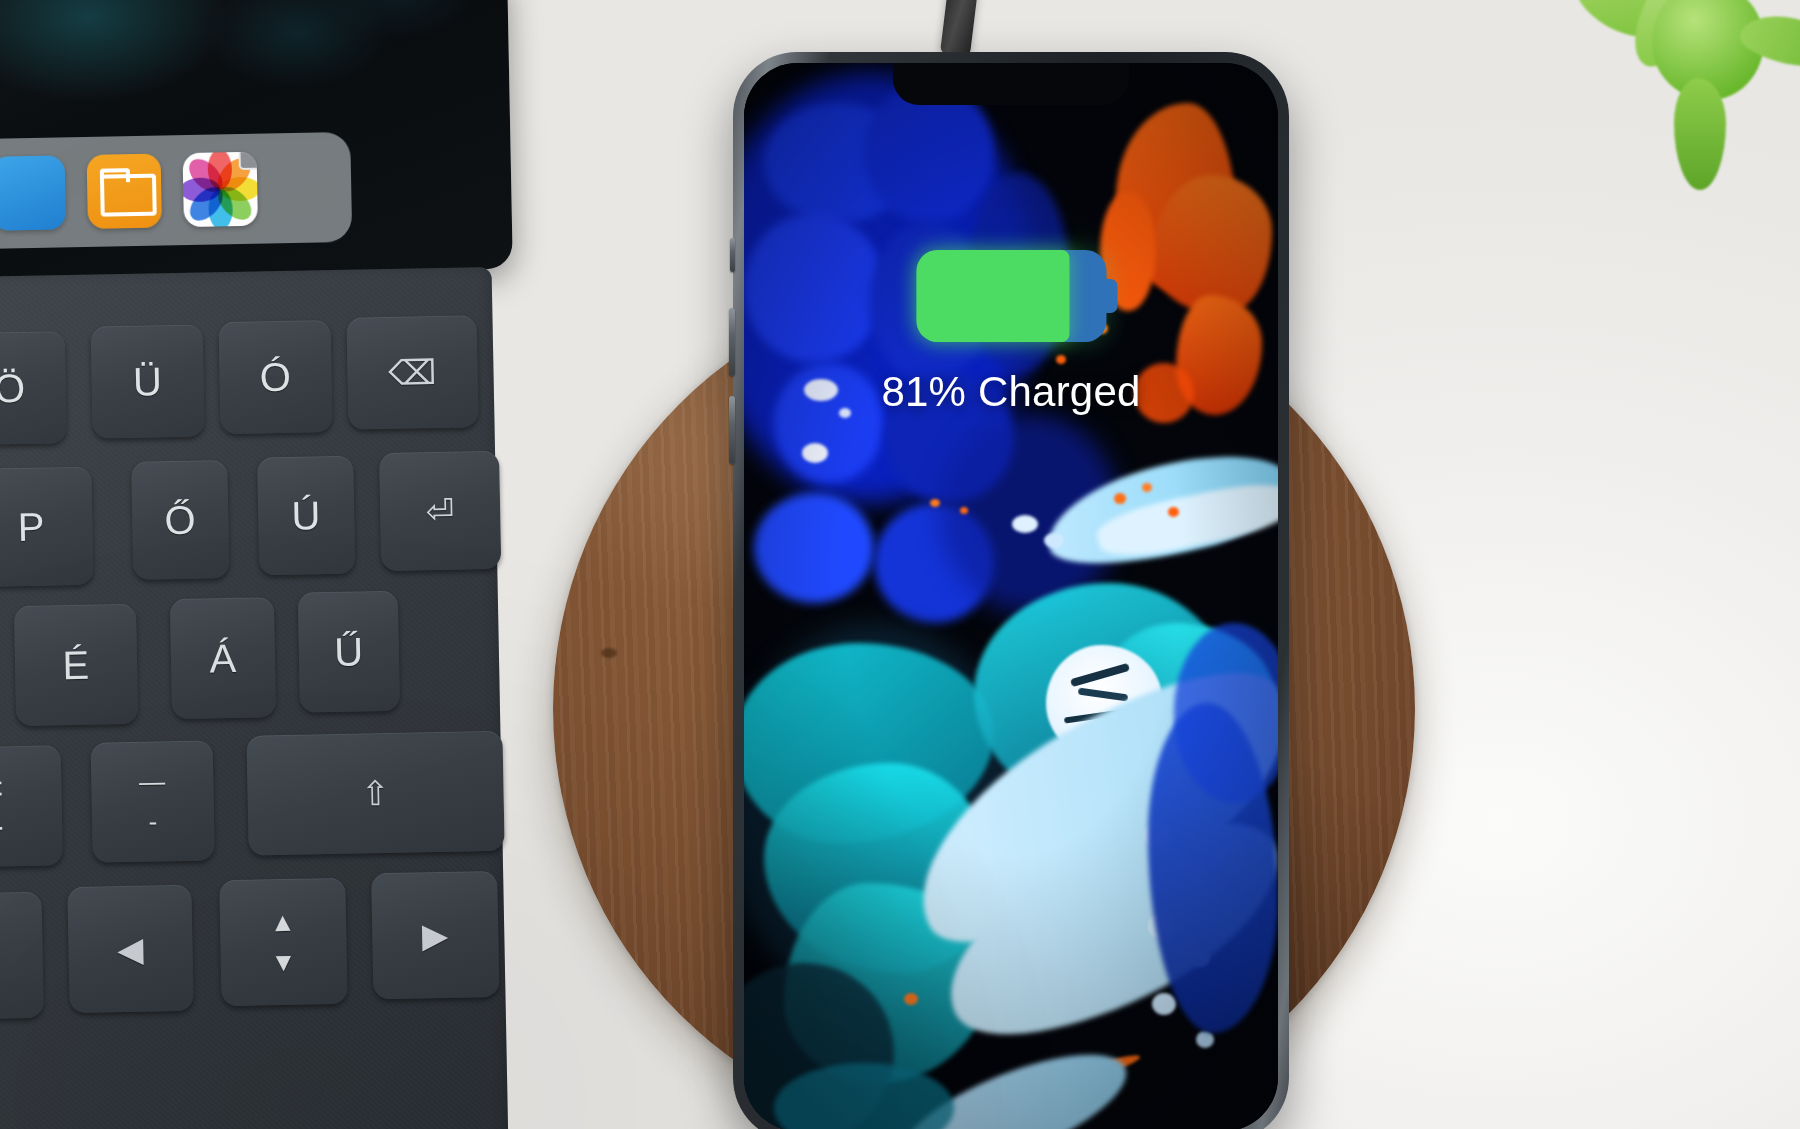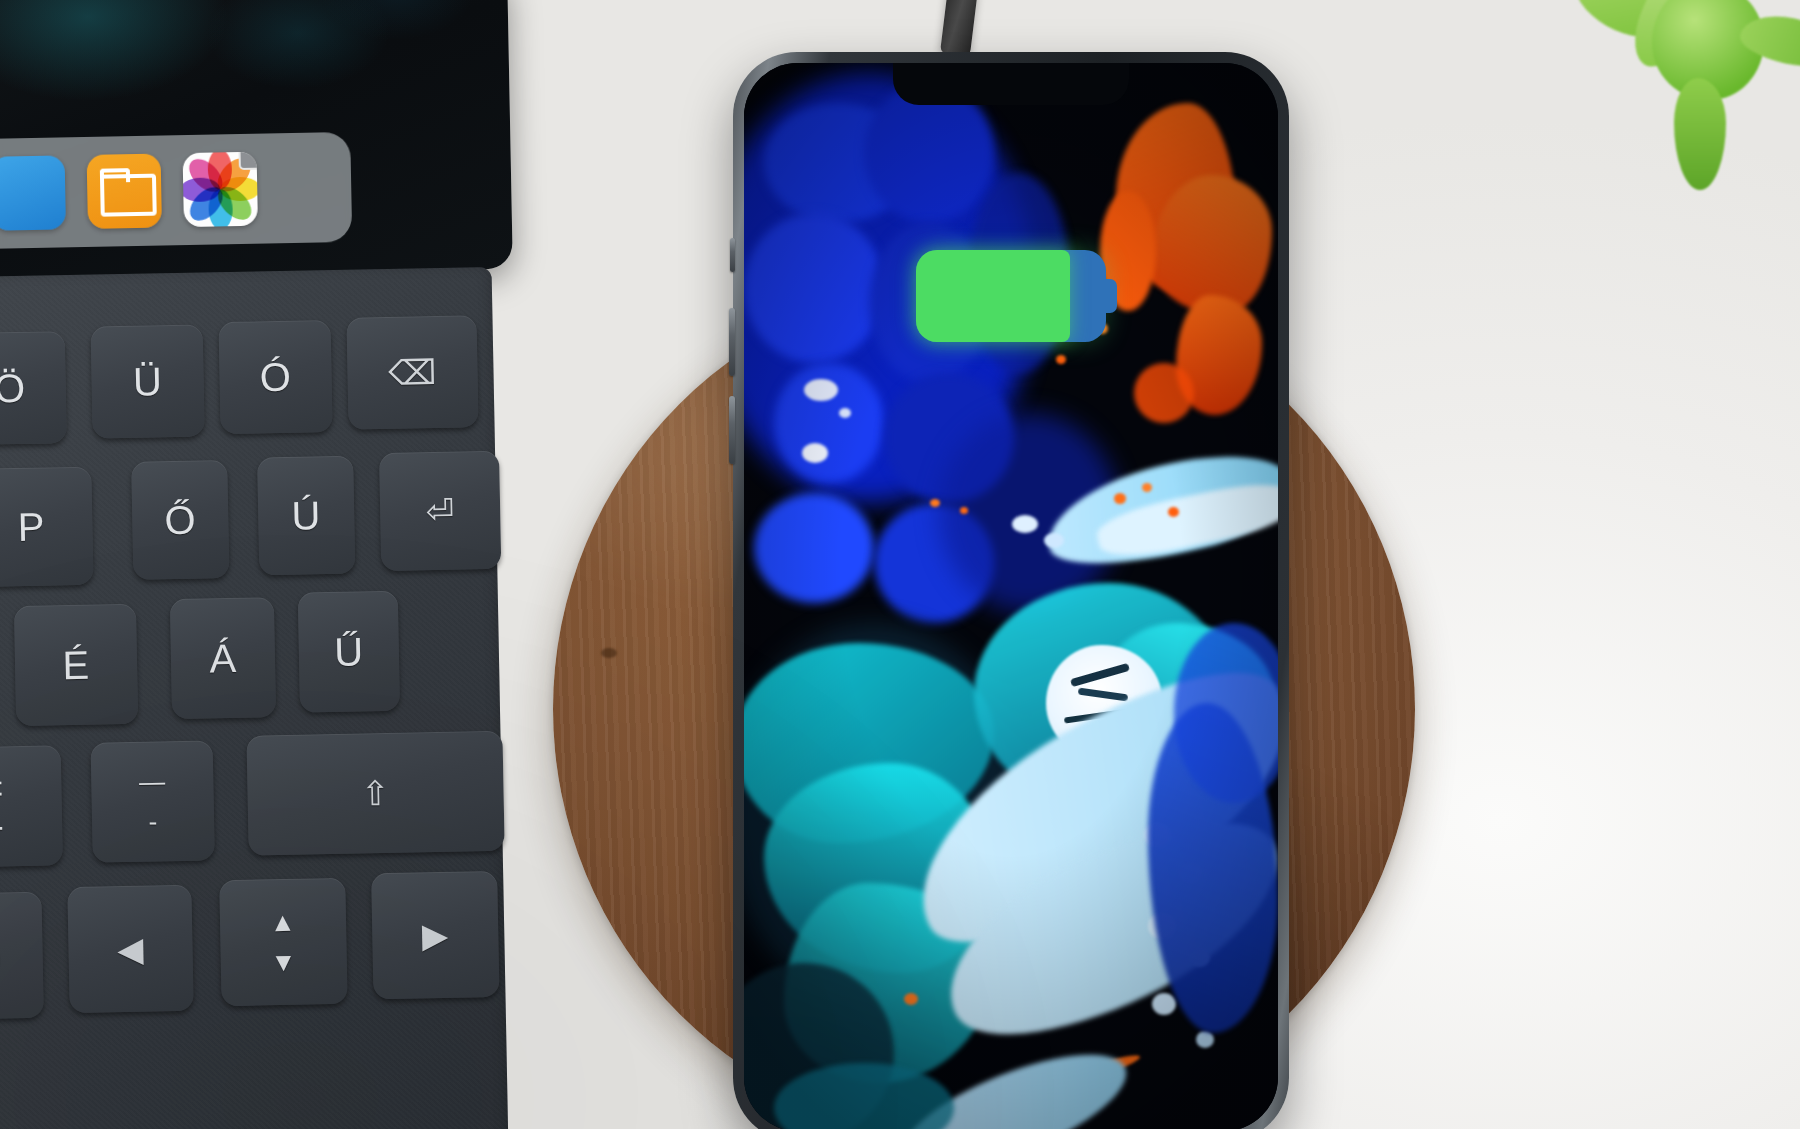--- a/index.html
+++ b/index.html
@@ -275,20 +275,21 @@
         <div style="position:absolute;inset:0;background:radial-gradient(ellipse 380px 620px at 50% 48%,rgba(0,0,0,0) 45%,rgba(0,0,0,.35) 100%);"></div>
       </div>
 
       <div class="notch"></div>
 
       <div class="battery-wrap">
         <div class="battery">
           <div class="battery-fill" id="battery-fill" style="width: 81%;"></div>
           <div class="battery-nub"></div>
         </div>
+        <div class="charged-text">81% Charged</div>
       </div>
 
     </div>
   </div>
 
   <div class="ipad">
     <div class="ipad-glow"></div>
     <div class="dock">
       <div class="app-icon icon-blue"></div>
       <div class="app-icon icon-files"></div>

